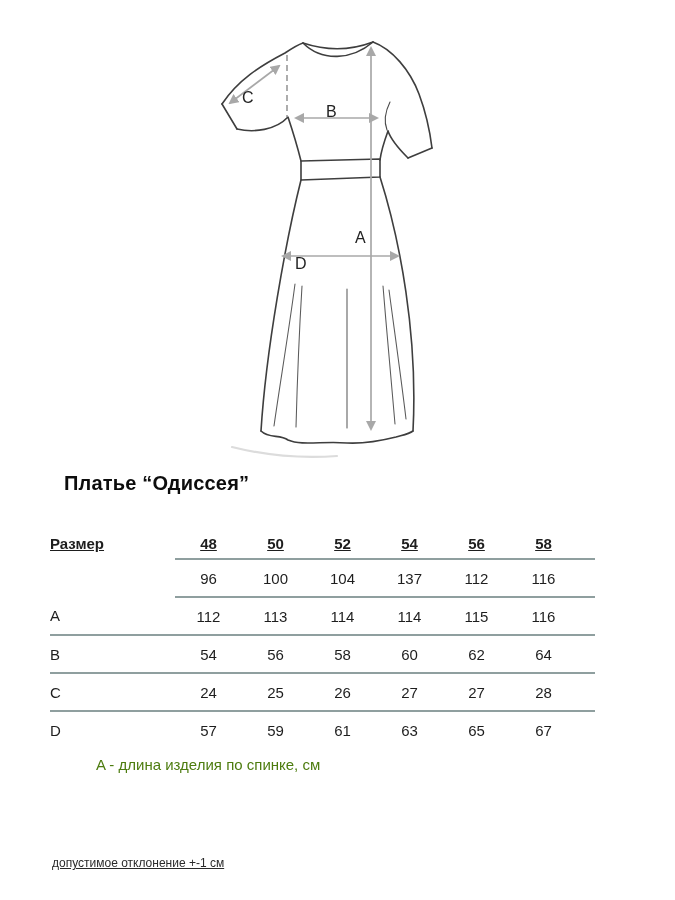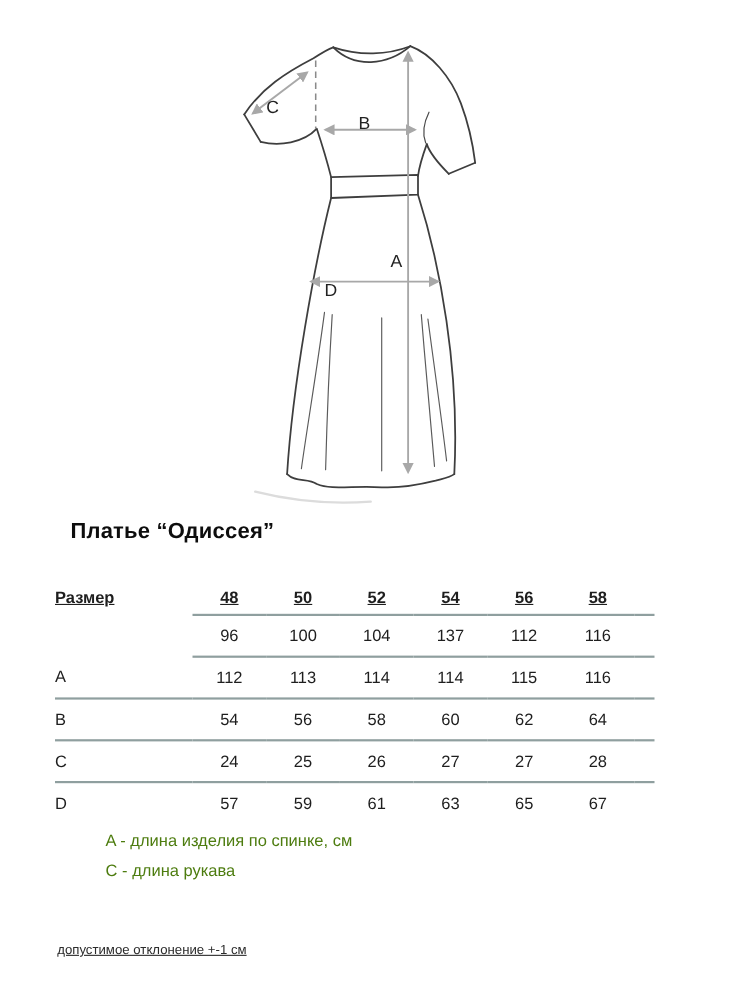--- a/index.html
+++ b/index.html
@@ -155,18 +155,17 @@
         <td>63</td>
         <td>65</td>
         <td>67</td>
         <td class="spacer"></td>
       </tr>
     </tbody>
   </table>
 
   <div class="legend">
     <div class="item">A - длина изделия по спинке, см</div>
-    <div class="item">C - длина рукава</div>
   </div>
 
   <div class="fineprint">допустимое отклонение +-1 см</div>
 
 </div>
 
 </body></html>

